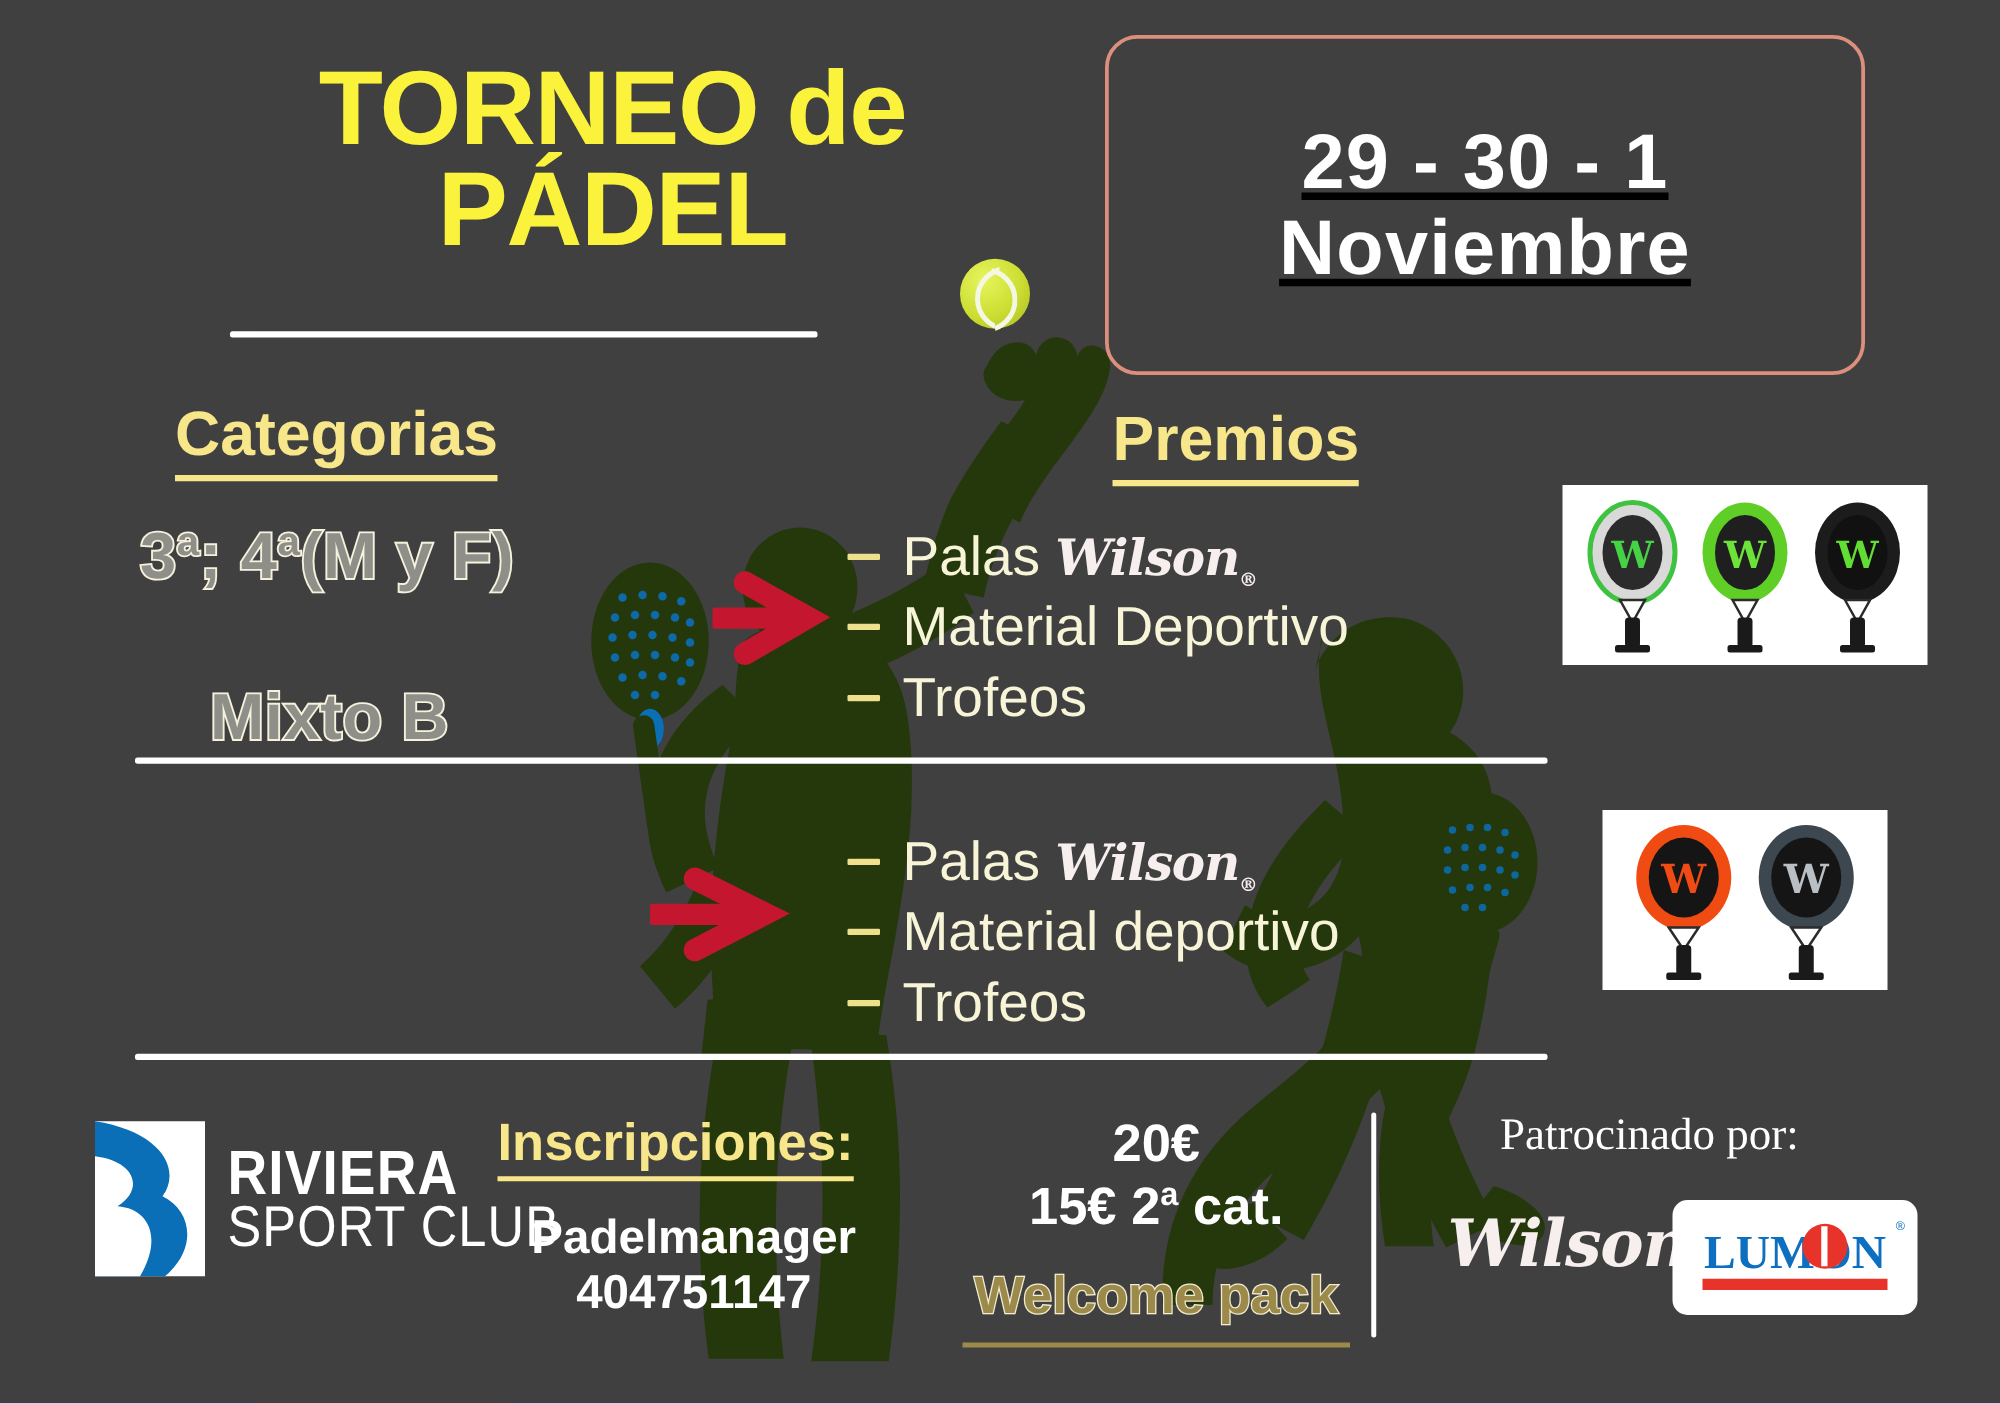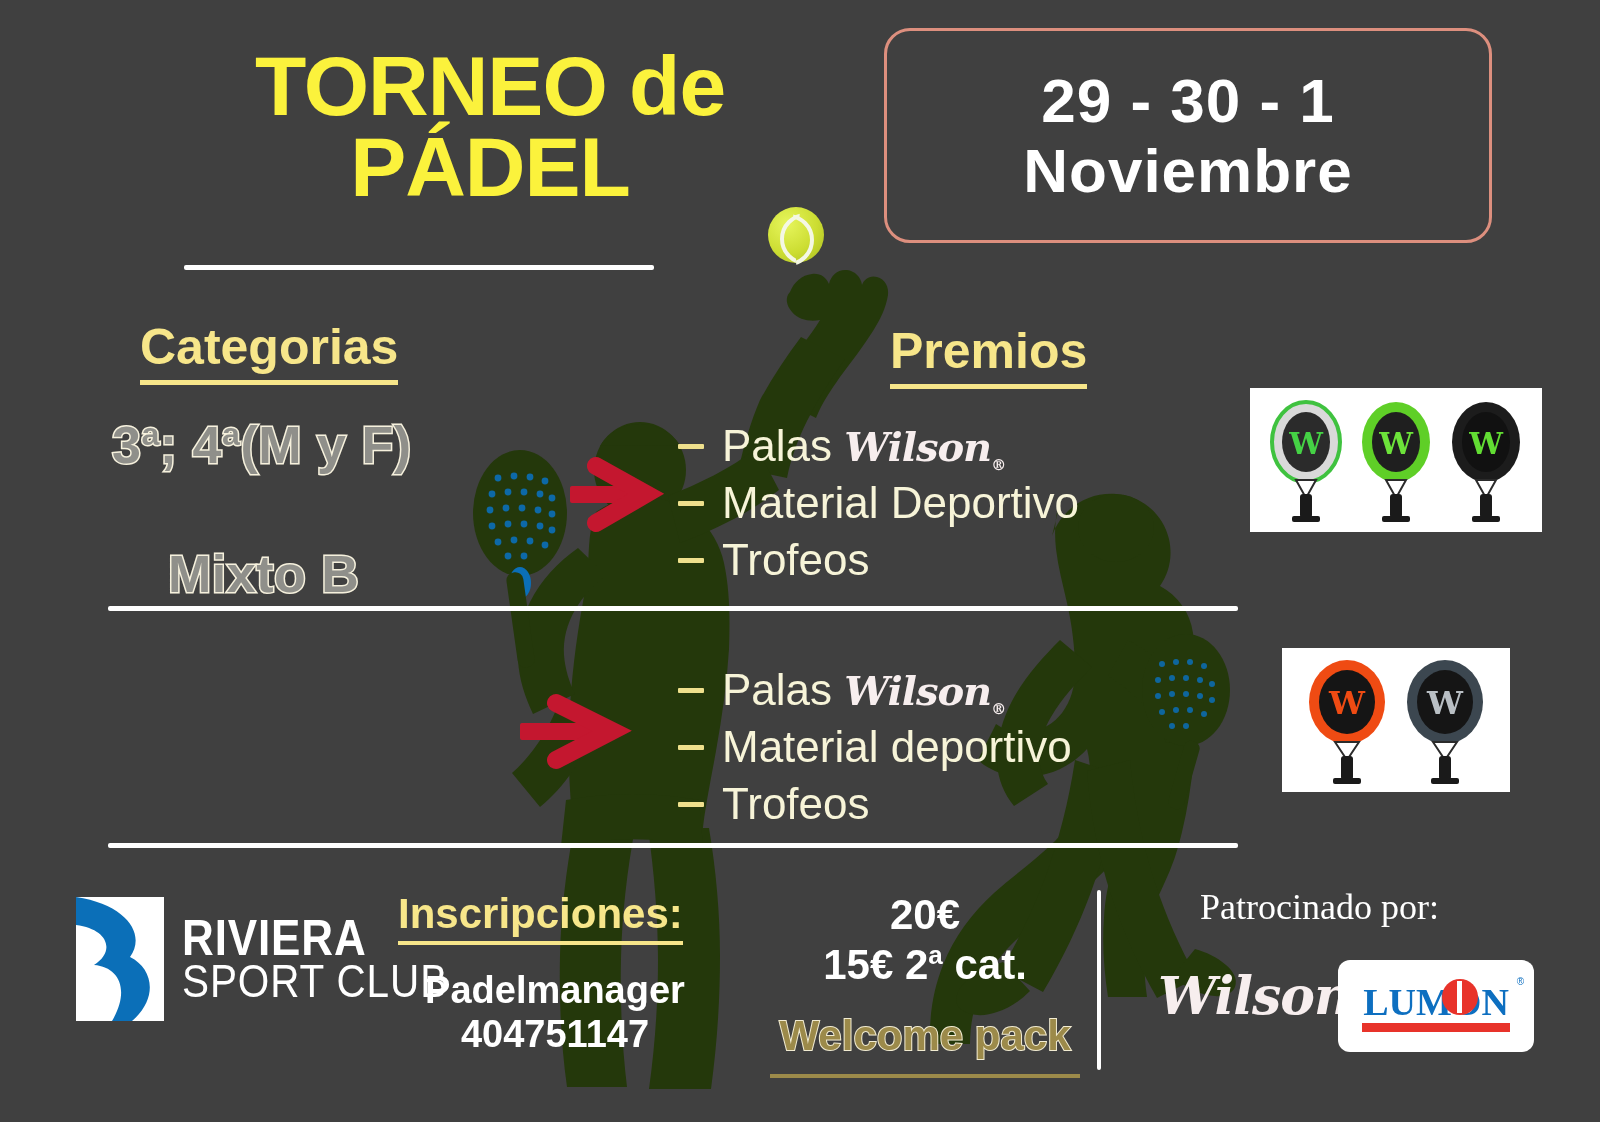--- a/index.html
+++ b/index.html
@@ -27,24 +27,24 @@
     text-align:center;
     letter-spacing:-1px;
   }
   .title-rule{
     position:absolute;left:184px;top:265px;width:470px;height:5px;
     background:#ffffff;z-index:4;border-radius:2px;
   }
 
   
   .datebox{
-    position:absolute;left:884px;top:28px;width:608px;height:215px;
+    position:absolute;left:884px;top:28px;width:608px;height:272px;
     border:3px solid #dd8f7e;border-radius:26px;
     z-index:4;
-    display:flex;align-items:center;justify-content:center;
+    display:flex;align-items:center;justify-content:center;text-decoration:underline;
   }
   .datebox .dates{
     color:#ffffff;font-weight:bold;font-size:62px;line-height:1.12;
     text-align:center;letter-spacing:1px;
   }
 
   
   .hdr{
     position:absolute;z-index:5;
     color:#f7e68a;font-weight:bold;font-size:50px;

